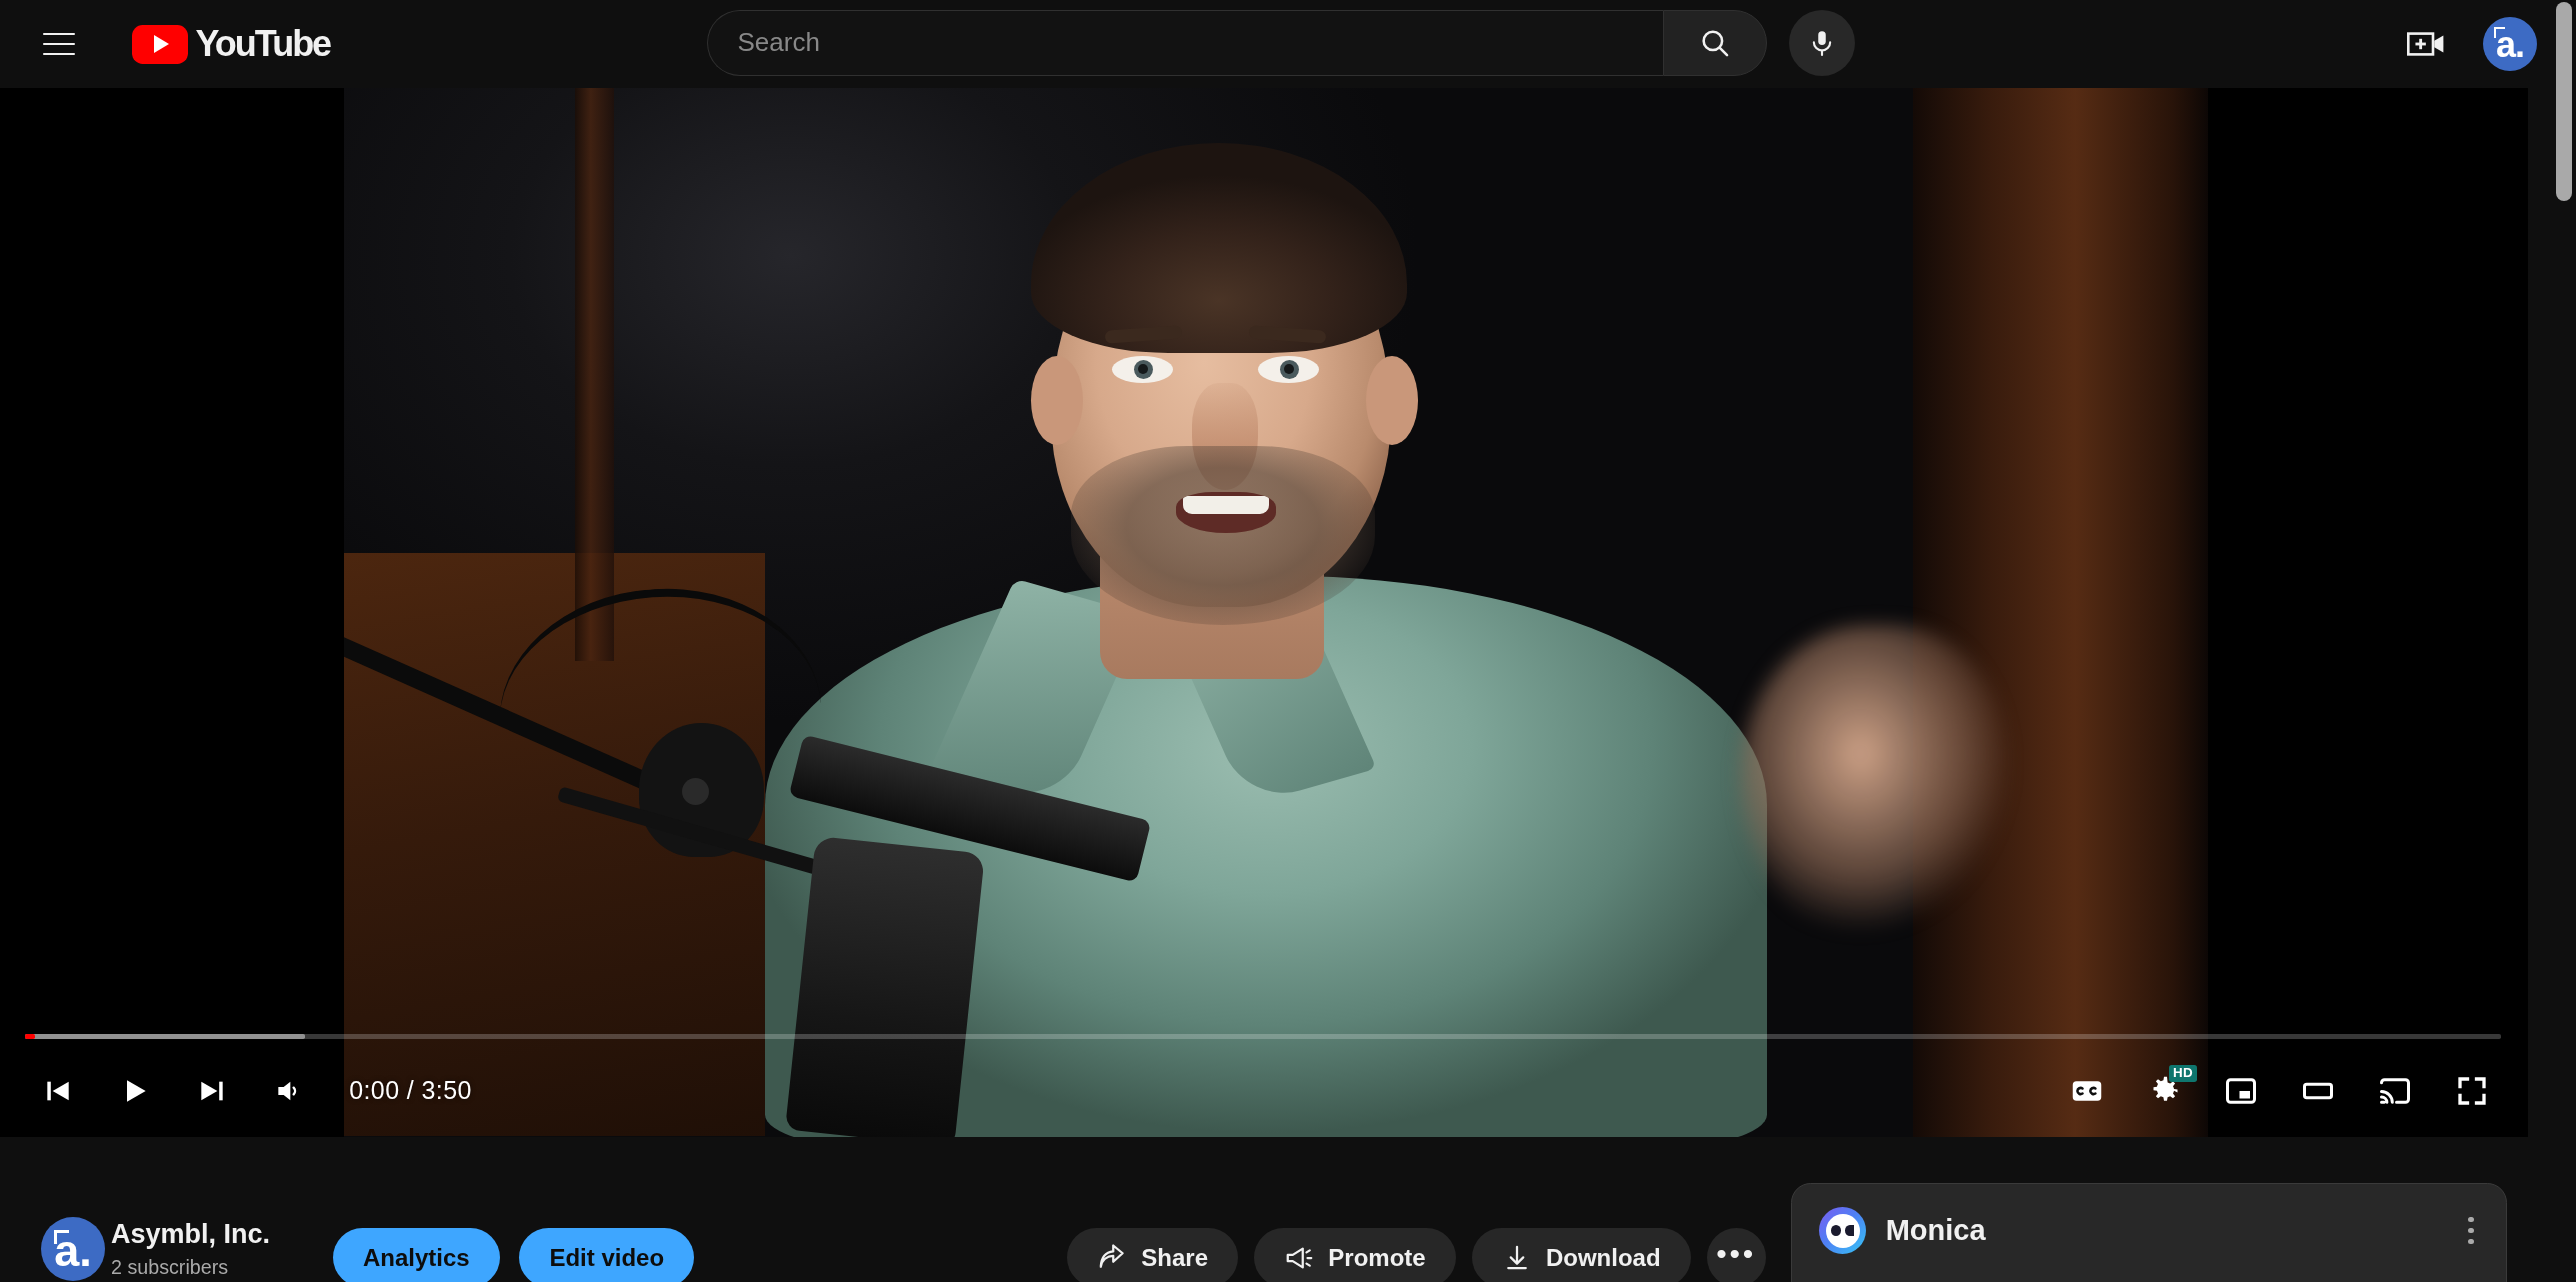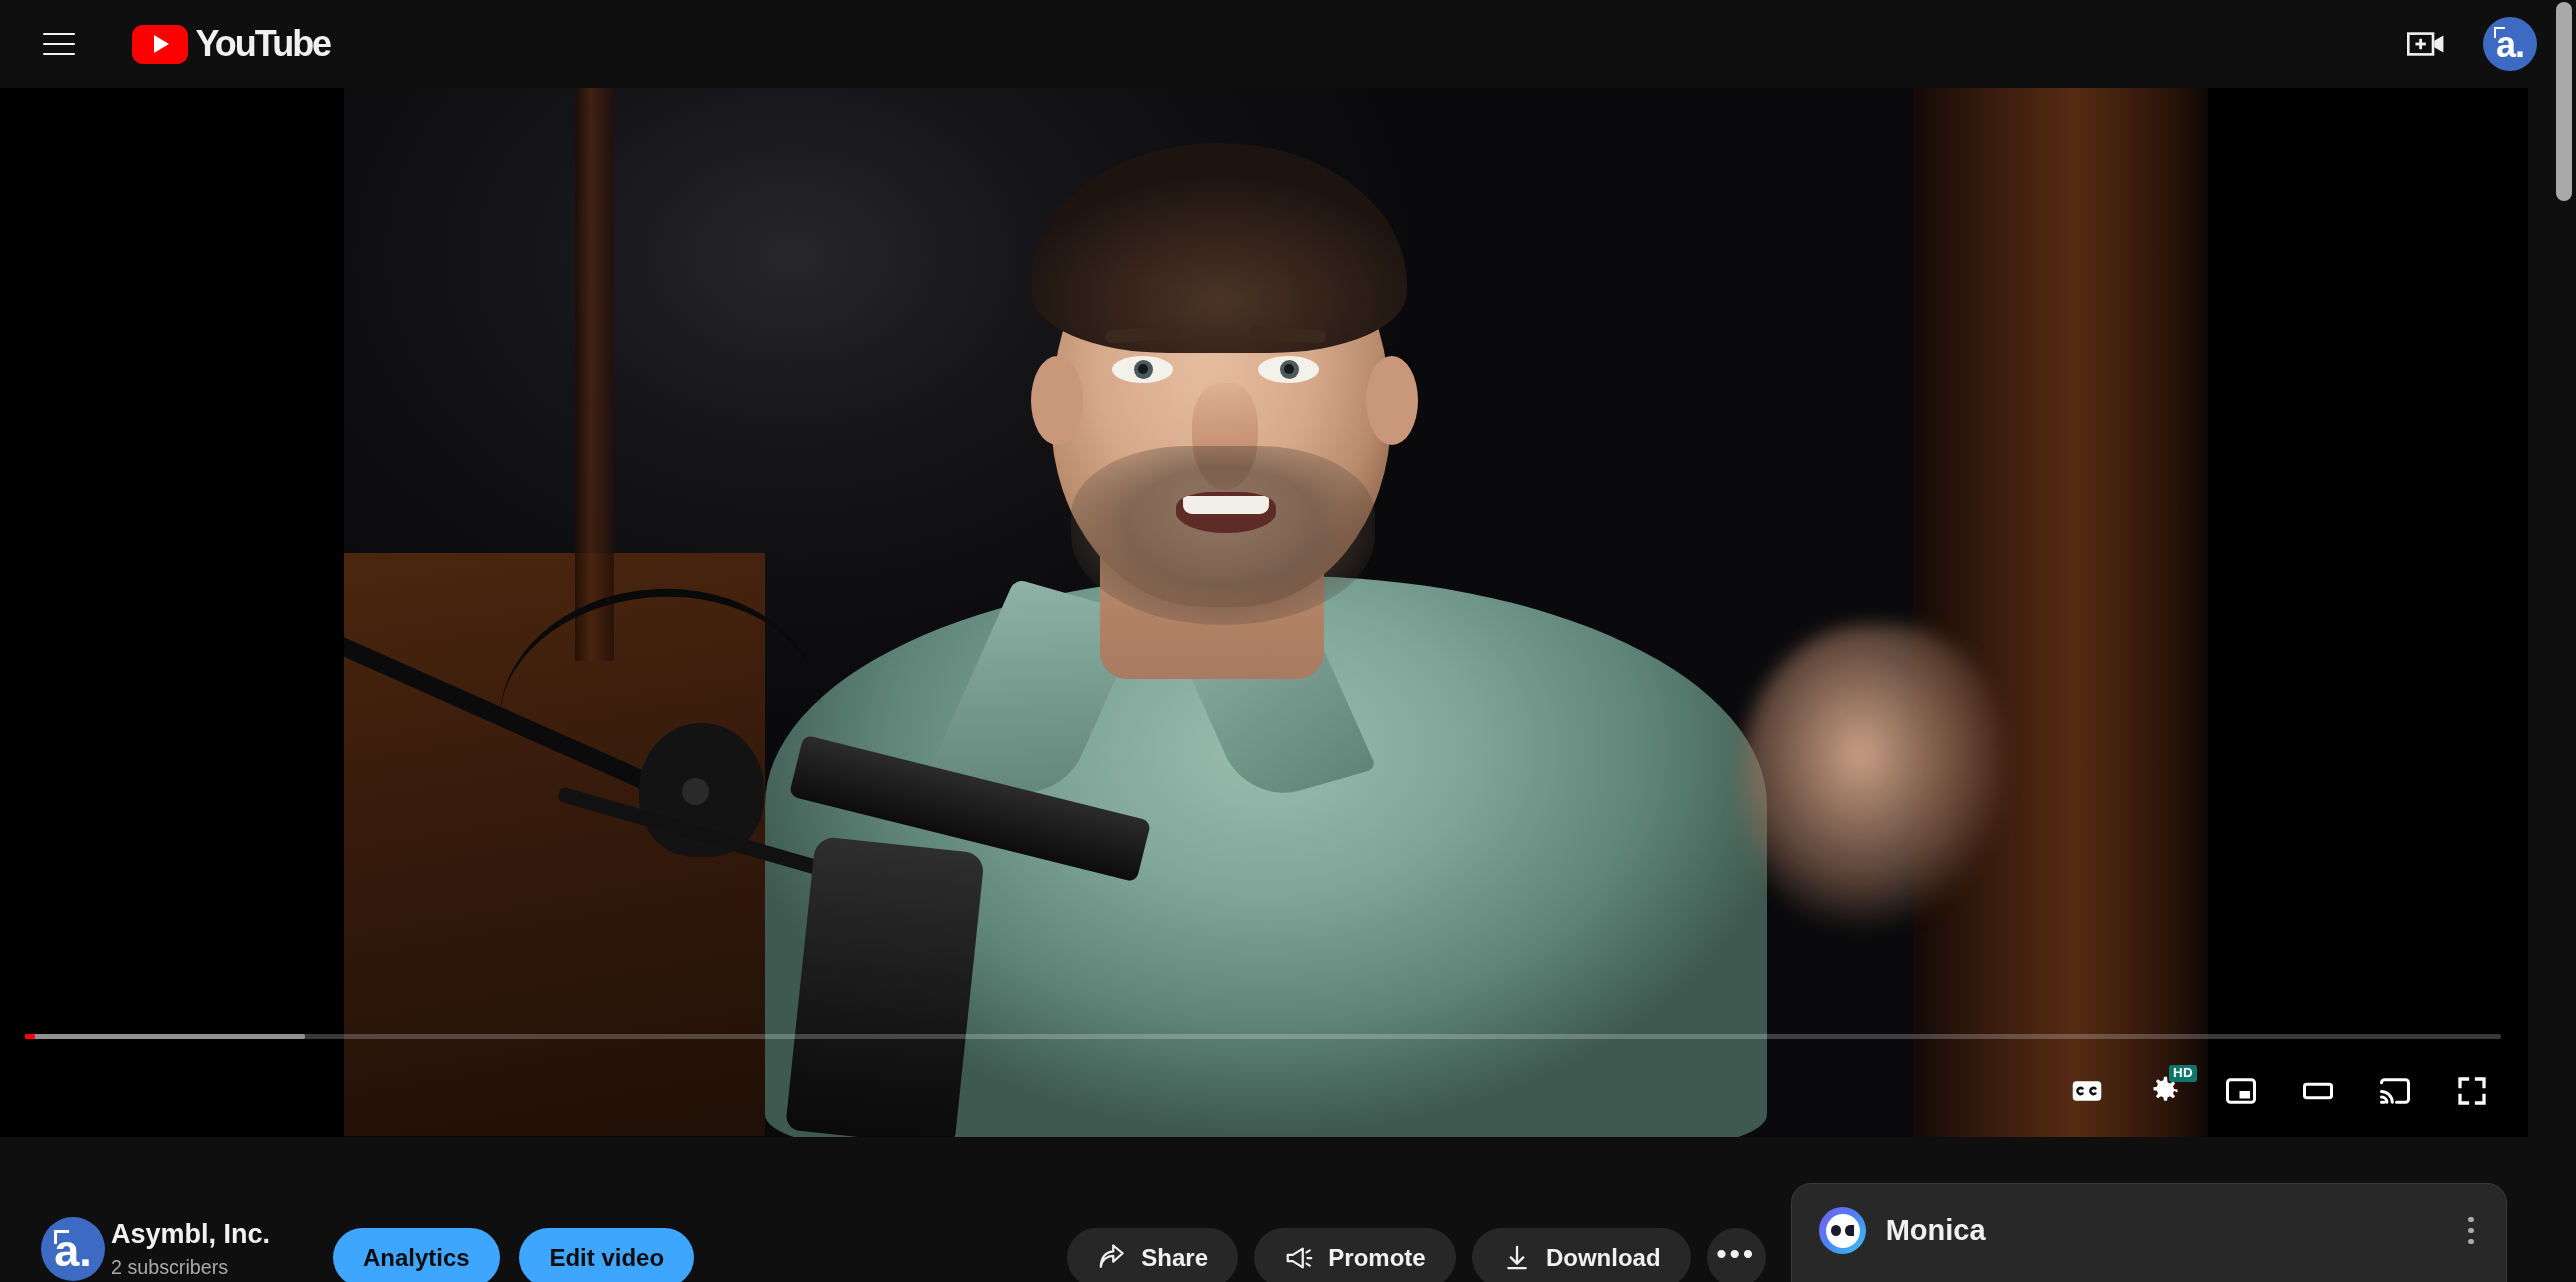--- a/index.html
+++ b/index.html
@@ -601,20 +601,38 @@
         </div>
       </div>
       <div class="yt-logo">
         <div class="yt-logo-play">
             <i></i>
           </div>
         <div class="yt-logo-text">YouTube</div>
       </div>
     </div>
 
+    <div class="mh-center">
+      <div class="search-box">
+        <input class="search-input" type="text" placeholder="Search" style="">
+      </div>
+      <div class="search-btn">
+        <svg width="34" height="34" viewBox="0 0 24 24">
+          <circle cx="10.5" cy="10.5" r="6.5" fill="none" stroke="#f1f1f1" stroke-width="1.8"></circle>
+          <line x1="15.4" y1="15.4" x2="20.5" y2="20.5" stroke="#f1f1f1" stroke-width="1.8" stroke-linecap="round"></line>
+        </svg>
+      </div>
+      <div class="mic-btn">
+        <svg width="30" height="30" viewBox="0 0 24 24">
+          <rect x="9" y="2.5" width="6" height="11" rx="3" fill="#f1f1f1"></rect>
+          <path d="M5.5 11.5a6.5 6.5 0 0 0 13 0" fill="none" stroke="#f1f1f1" stroke-width="1.7" stroke-linecap="round"></path>
+          <line x1="12" y1="18" x2="12" y2="21.5" stroke="#f1f1f1" stroke-width="1.7" stroke-linecap="round"></line>
+        </svg>
+      </div>
+    </div>
 
     <div class="mh-right">
       <div class="icon-btn">
         <svg width="39" height="34" viewBox="0 0 30 24">
           <rect x="1" y="4" width="19" height="16" fill="none" stroke="#f1f1f1" stroke-width="2"></rect>
           <line x1="10.5" y1="8" x2="10.5" y2="16" stroke="#f1f1f1" stroke-width="2.2"></line>
           <line x1="6.5" y1="12" x2="14.5" y2="12" stroke="#f1f1f1" stroke-width="2.2"></line>
           <path d="M21 9.5 L28 5.5 L28 18.5 L21 14.5 Z" fill="#f1f1f1"></path>
         </svg>
       </div>
@@ -666,20 +684,51 @@
       <div class="mic-head"></div>
     </div>
 
     <div class="progress-wrap">
       <div class="progress-bg"></div>
       <div class="progress-loaded" id="progress-loaded" style="width: 11.3%;"></div>
       <div class="progress-played" id="progress-played" style="width: 0.4%;"></div>
     </div>
 
     <div class="controls-bar">
+      <div class="ctrl-left">
+
+        <div class="ctrl-btn">
+          <svg width="32" height="32" viewBox="0 0 24 24">
+            <rect x="4" y="5" width="2.6" height="14" fill="#fff"></rect>
+            <path d="M20 5 L20 19 L8 12 Z" fill="#fff"></path>
+          </svg>
+        </div>
+
+        <div class="ctrl-btn">
+          <svg width="32" height="32" viewBox="0 0 24 24">
+            <path d="M6 4 L6 20 L20 12 Z" fill="#fff"></path>
+          </svg>
+        </div>
+
+        <div class="ctrl-btn">
+          <svg width="32" height="32" viewBox="0 0 24 24">
+            <path d="M4 5 L4 19 L16 12 Z" fill="#fff"></path>
+            <rect x="17.4" y="5" width="2.6" height="14" fill="#fff"></rect>
+          </svg>
+        </div>
+
+        <div class="ctrl-btn">
+          <svg width="32" height="32" viewBox="0 0 24 24">
+            <path d="M4 9 L8 9 L13 5 L13 19 L8 15 L4 15 Z" fill="#fff"></path>
+            <path d="M15.5 9.5 a3.6 3.6 0 0 1 0 5" fill="none" stroke="#fff" stroke-width="1.8" stroke-linecap="round"></path>
+          </svg>
+        </div>
+
+        <div class="time-display">0:00 / 3:50</div>
+      </div>
 
       <div class="ctrl-right">
         <div class="ctrl-btn">
           <svg width="36" height="36" viewBox="0 0 24 24">
             <rect x="2.5" y="5.5" width="19" height="13" rx="2.5" fill="#fff"></rect>
             <path d="M9 10.3a2.2 2.2 0 0 0-3.4 1.7 2.2 2.2 0 0 0 3.4 1.7" fill="none" stroke="#0f0f0f" stroke-width="1.7" stroke-linecap="round"></path>
             <path d="M17.6 10.3a2.2 2.2 0 0 0-3.4 1.7 2.2 2.2 0 0 0 3.4 1.7" fill="none" stroke="#0f0f0f" stroke-width="1.7" stroke-linecap="round"></path>
           </svg>
         </div>
 

